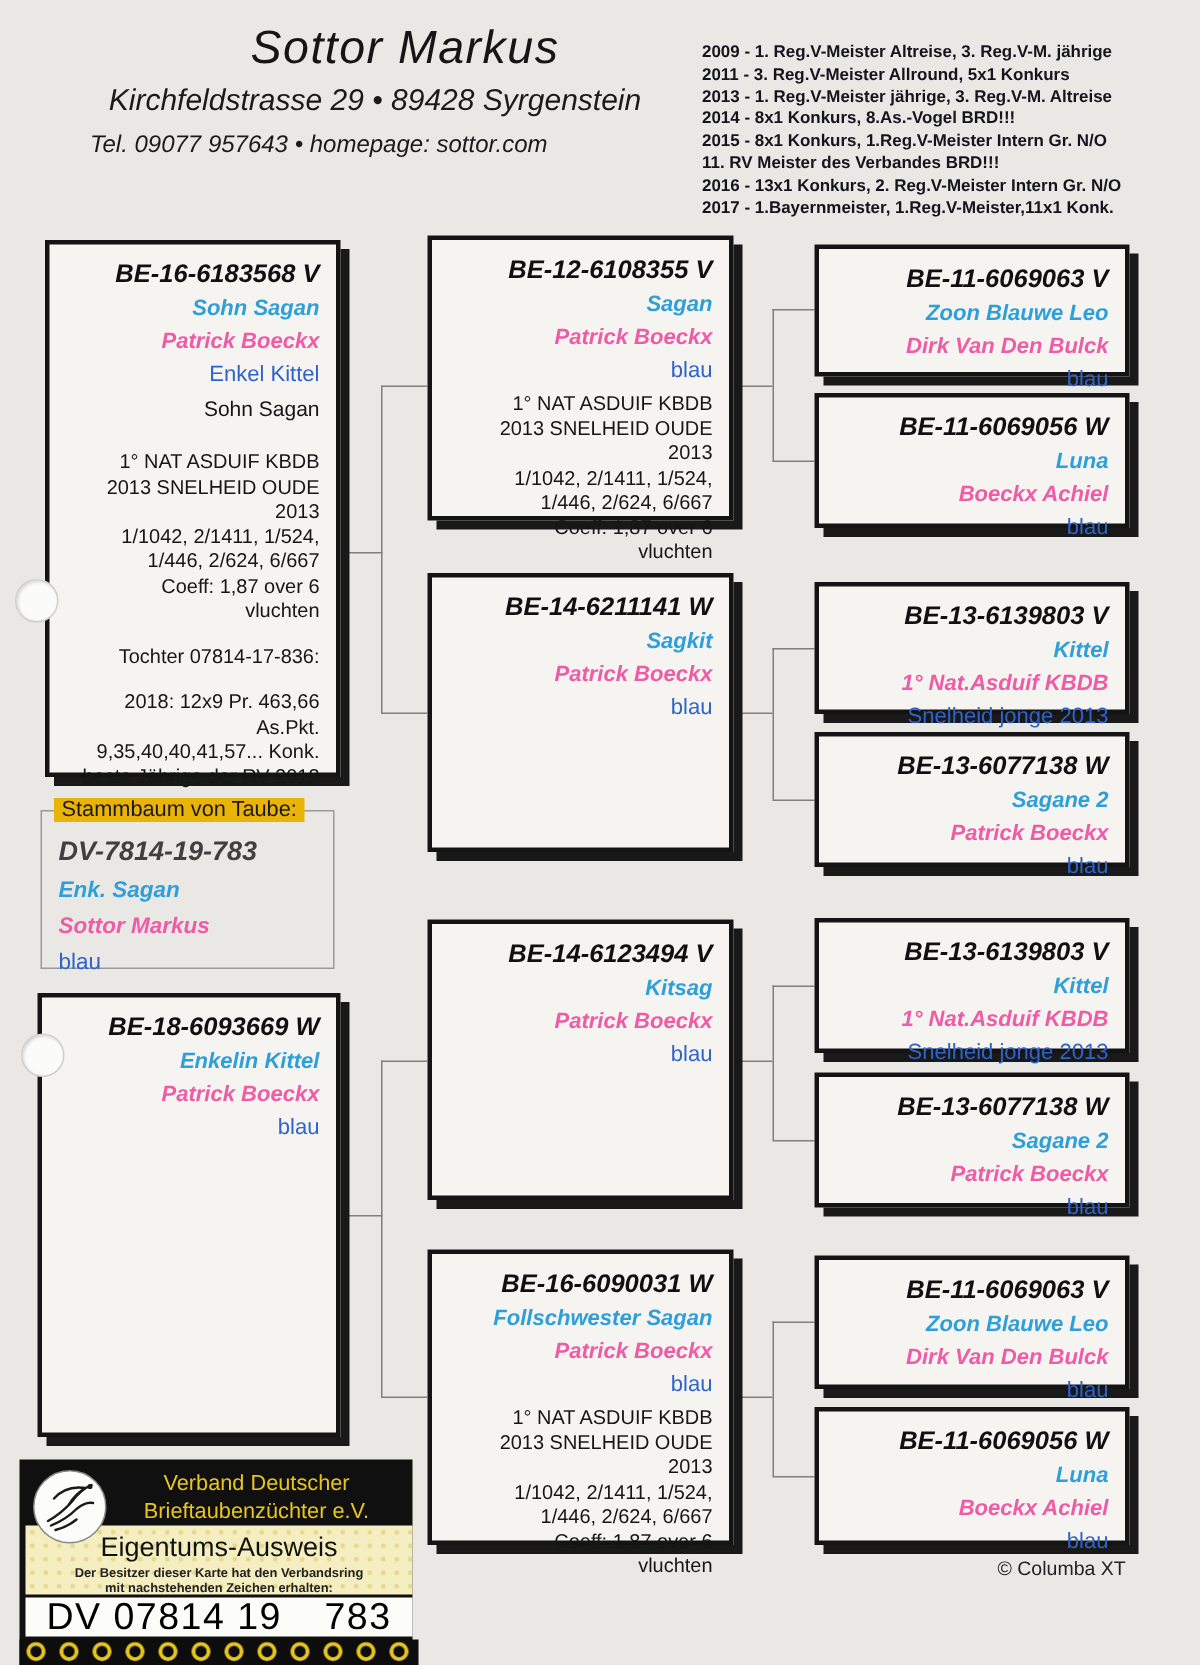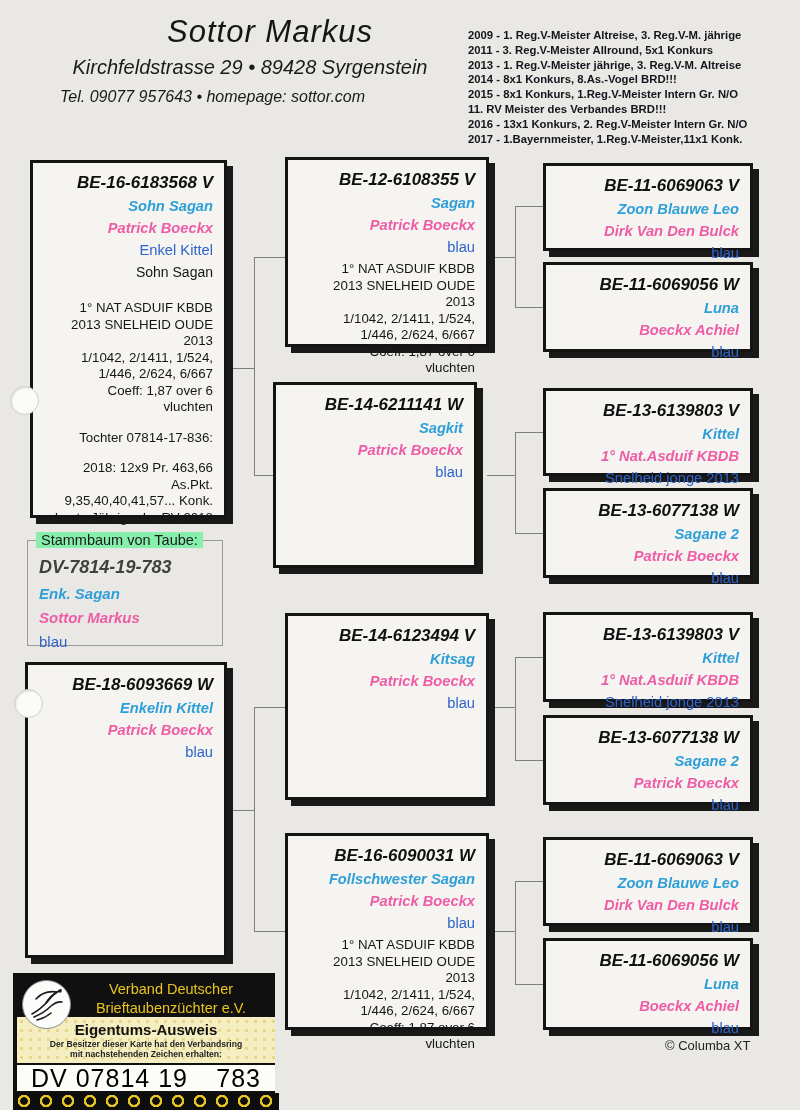--- a/index.html
+++ b/index.html
@@ -26,41 +26,41 @@
   .pbox .t{font-weight:bold;font-style:italic;font-size:17px;color:#101010;margin:2px 0 5px 0;}
   .pbox .n{font-weight:bold;font-style:italic;font-size:14.7px;color:#2f9fd8;margin:0 0 6px 0;}
   .pbox .b{font-weight:bold;font-style:italic;font-size:14.7px;color:#ee5ca6;margin:0 0 6px 0;}
   .pbox .c{font-size:14.7px;color:#2f63c9;margin:0 0 6px 0;}
   .pbox .k{font-size:14px;color:#161616;margin:0 0 6px 0;}
   .pbox .perf{font-size:13.3px;line-height:16.5px;color:#161616;white-space:pre-line;margin-top:2px;}
   .pbox .gap{height:12px;}
   
   .subjbox{position:absolute;box-sizing:border-box;border:1px solid #9a9a98;
     padding:12px 11px 6px 11px;background:transparent;}
-  .subjbox .legend{position:absolute;top:-9px;left:8px;background:#86efac;
+  .subjbox .legend{position:absolute;top:-9px;left:8px;background:#eab308;
     padding:0 5px;font-size:14.5px;color:#1a1a1a;}
   .subjbox .t{font-weight:bold;font-style:italic;font-size:18px;color:#404040;margin:4px 0 7px 0;}
   
   .ln{position:absolute;background:#7f7f7d;}
   .lnh{height:1px;} .lnv{width:1px;}
   
   .hole{position:absolute;width:27px;height:27px;border-radius:50%;
     background:#fbfbfa;border:1px solid #cfcfcc;box-shadow:inset 1px 1px 2px #d8d8d5;z-index:5;}
   
   .copyright{position:absolute;left:665px;top:1038px;font-size:13px;color:#222;}
   .sticker{position:absolute;left:13px;top:973px;width:262px;height:137px;background:#101010;z-index:6;}
   .dove{position:absolute;left:9px;top:7px;width:47px;height:47px;border-radius:50%;
     background:#fcfcfa;border:1px solid #888;z-index:2;}
   .org{position:absolute;left:58px;top:7px;width:200px;text-align:center;
     color:#e8c51e;font-size:14.5px;line-height:19px;}
   .stk-mid{position:absolute;left:4px;top:44px;width:258px;height:46px;
     background-color:#f5eec0;
     background-image:radial-gradient(#e7d88e 1.5px,transparent 1.7px);
     background-size:9px 9px;text-align:center;color:#111;}
-  .stk-title{font-weight:bold;font-size:15px;margin-top:4px;}
+  .stk-title{font-weight:normal;font-size:18px;margin-top:4px;}
   .stk-sub{font-size:8.6px;line-height:10px;white-space:pre-line;margin-top:1px;font-weight:bold;color:#222;}
   .ring-strip{position:absolute;left:4px;top:92px;width:258px;height:26px;background:#fcfcf9;
     display:flex;align-items:center;justify-content:space-between;box-sizing:border-box;
     padding:0 14px;font-size:25px;color:#000000;letter-spacing:1px;}
   .stk-pattern{position:absolute;left:0;top:120px;width:266px;height:17px;background:#0d0d0d;
     background-image:radial-gradient(circle at 11px 8px,transparent 3.5px,#e6c51e 4px 6px,transparent 6.5px);
     background-size:22px 17px;}
 </style>
 </head>
 <body>
@@ -156,21 +156,21 @@
   <div class="c">blau</div>
   <div class="perf">1° NAT ASDUIF KBDB
 2013 SNELHEID OUDE
 2013
 1/1042, 2/1411, 1/524,
 1/446, 2/624, 6/667
 Coeff: 1,87 over 6
 vluchten</div>
 </div>
 
-<div class="pbox" style="left:273px;top:382px;width:204px;height:186px">
+<div class="pbox" style="left:285px;top:382px;width:204px;height:186px">
   <div class="t">BE-14-6211141 W</div>
   <div class="n">Sagkit</div>
   <div class="b">Patrick Boeckx</div>
   <div class="c">blau</div>
 </div>
 
 <div class="pbox" style="left:285px;top:613px;width:204px;height:187px">
   <div class="t">BE-14-6123494 V</div>
   <div class="n">Kitsag</div>
   <div class="b">Patrick Boeckx</div>

